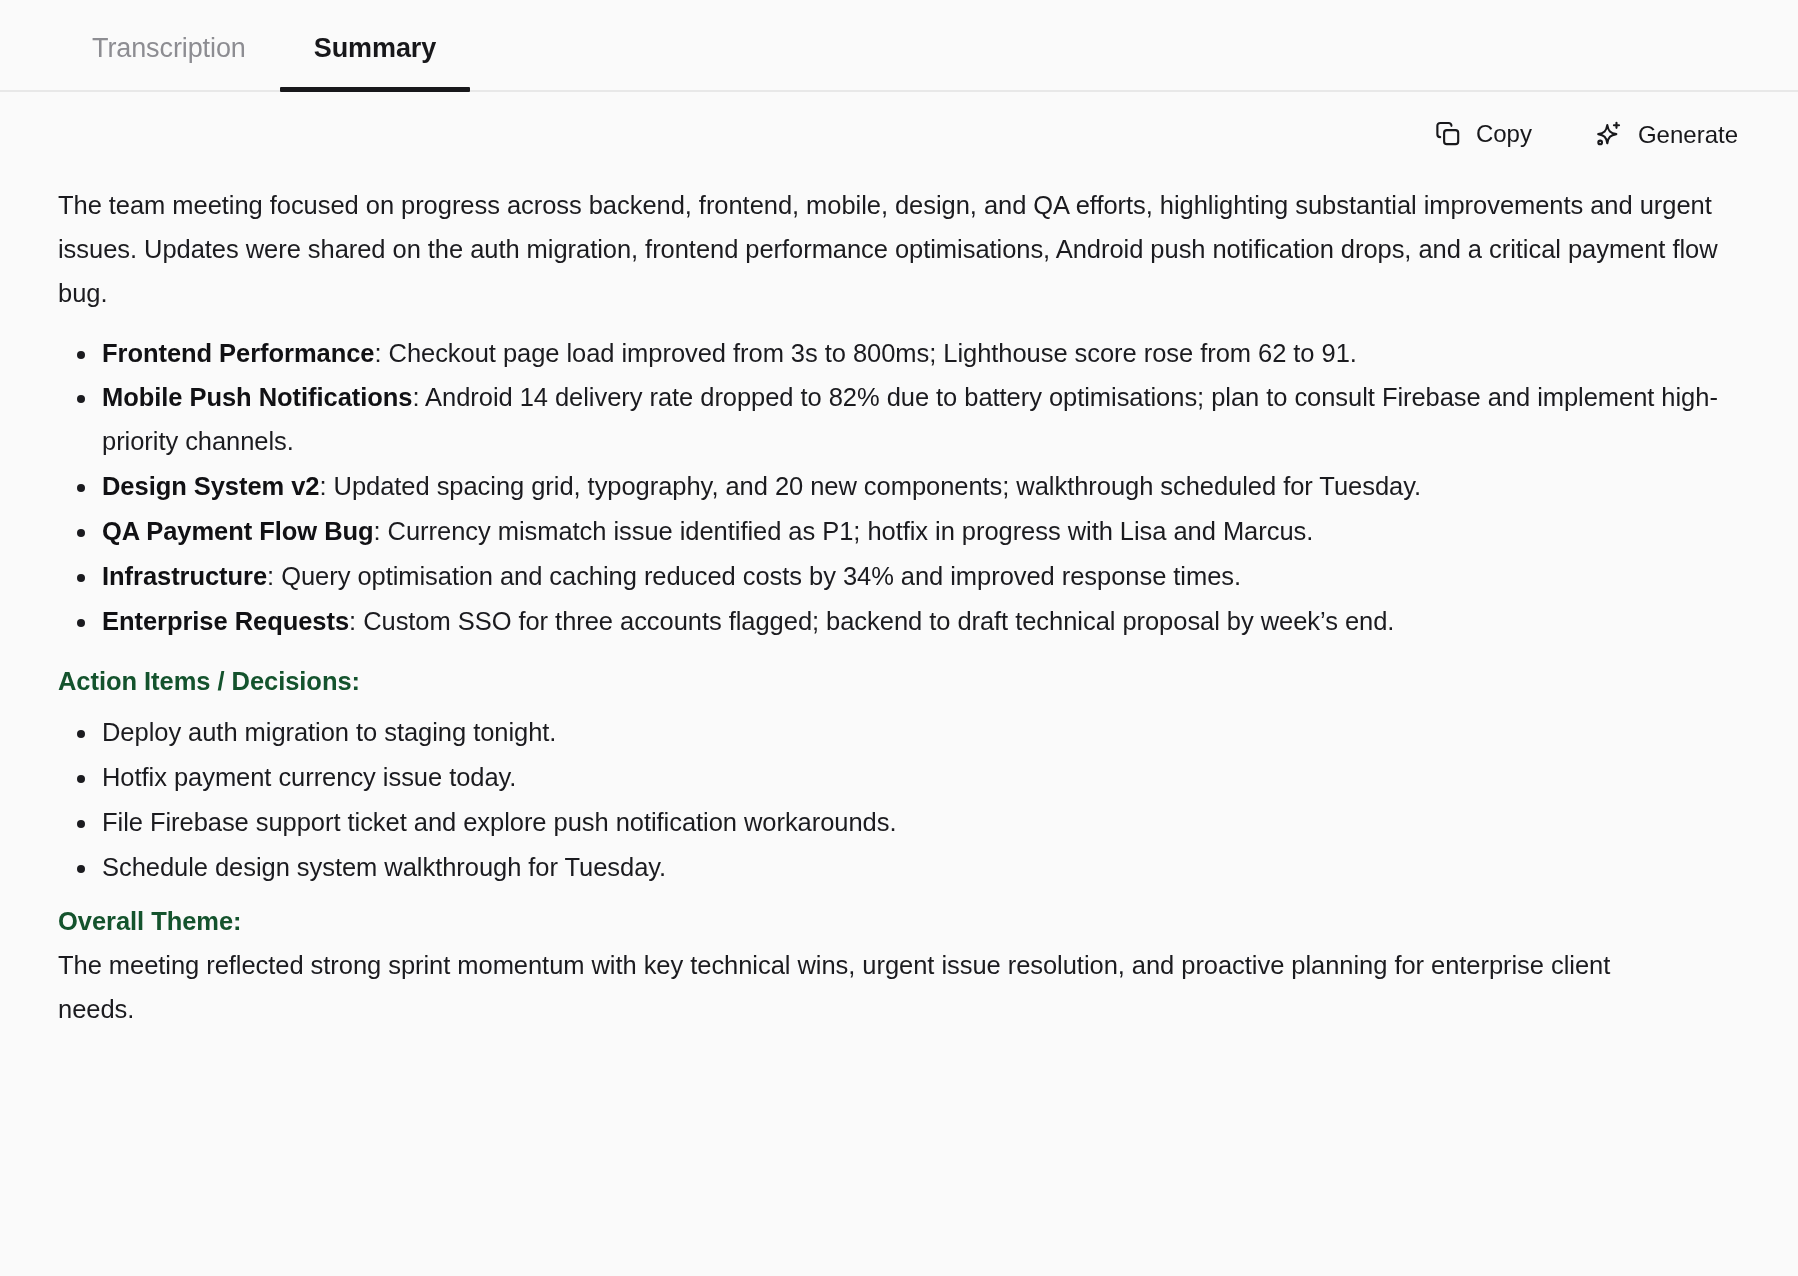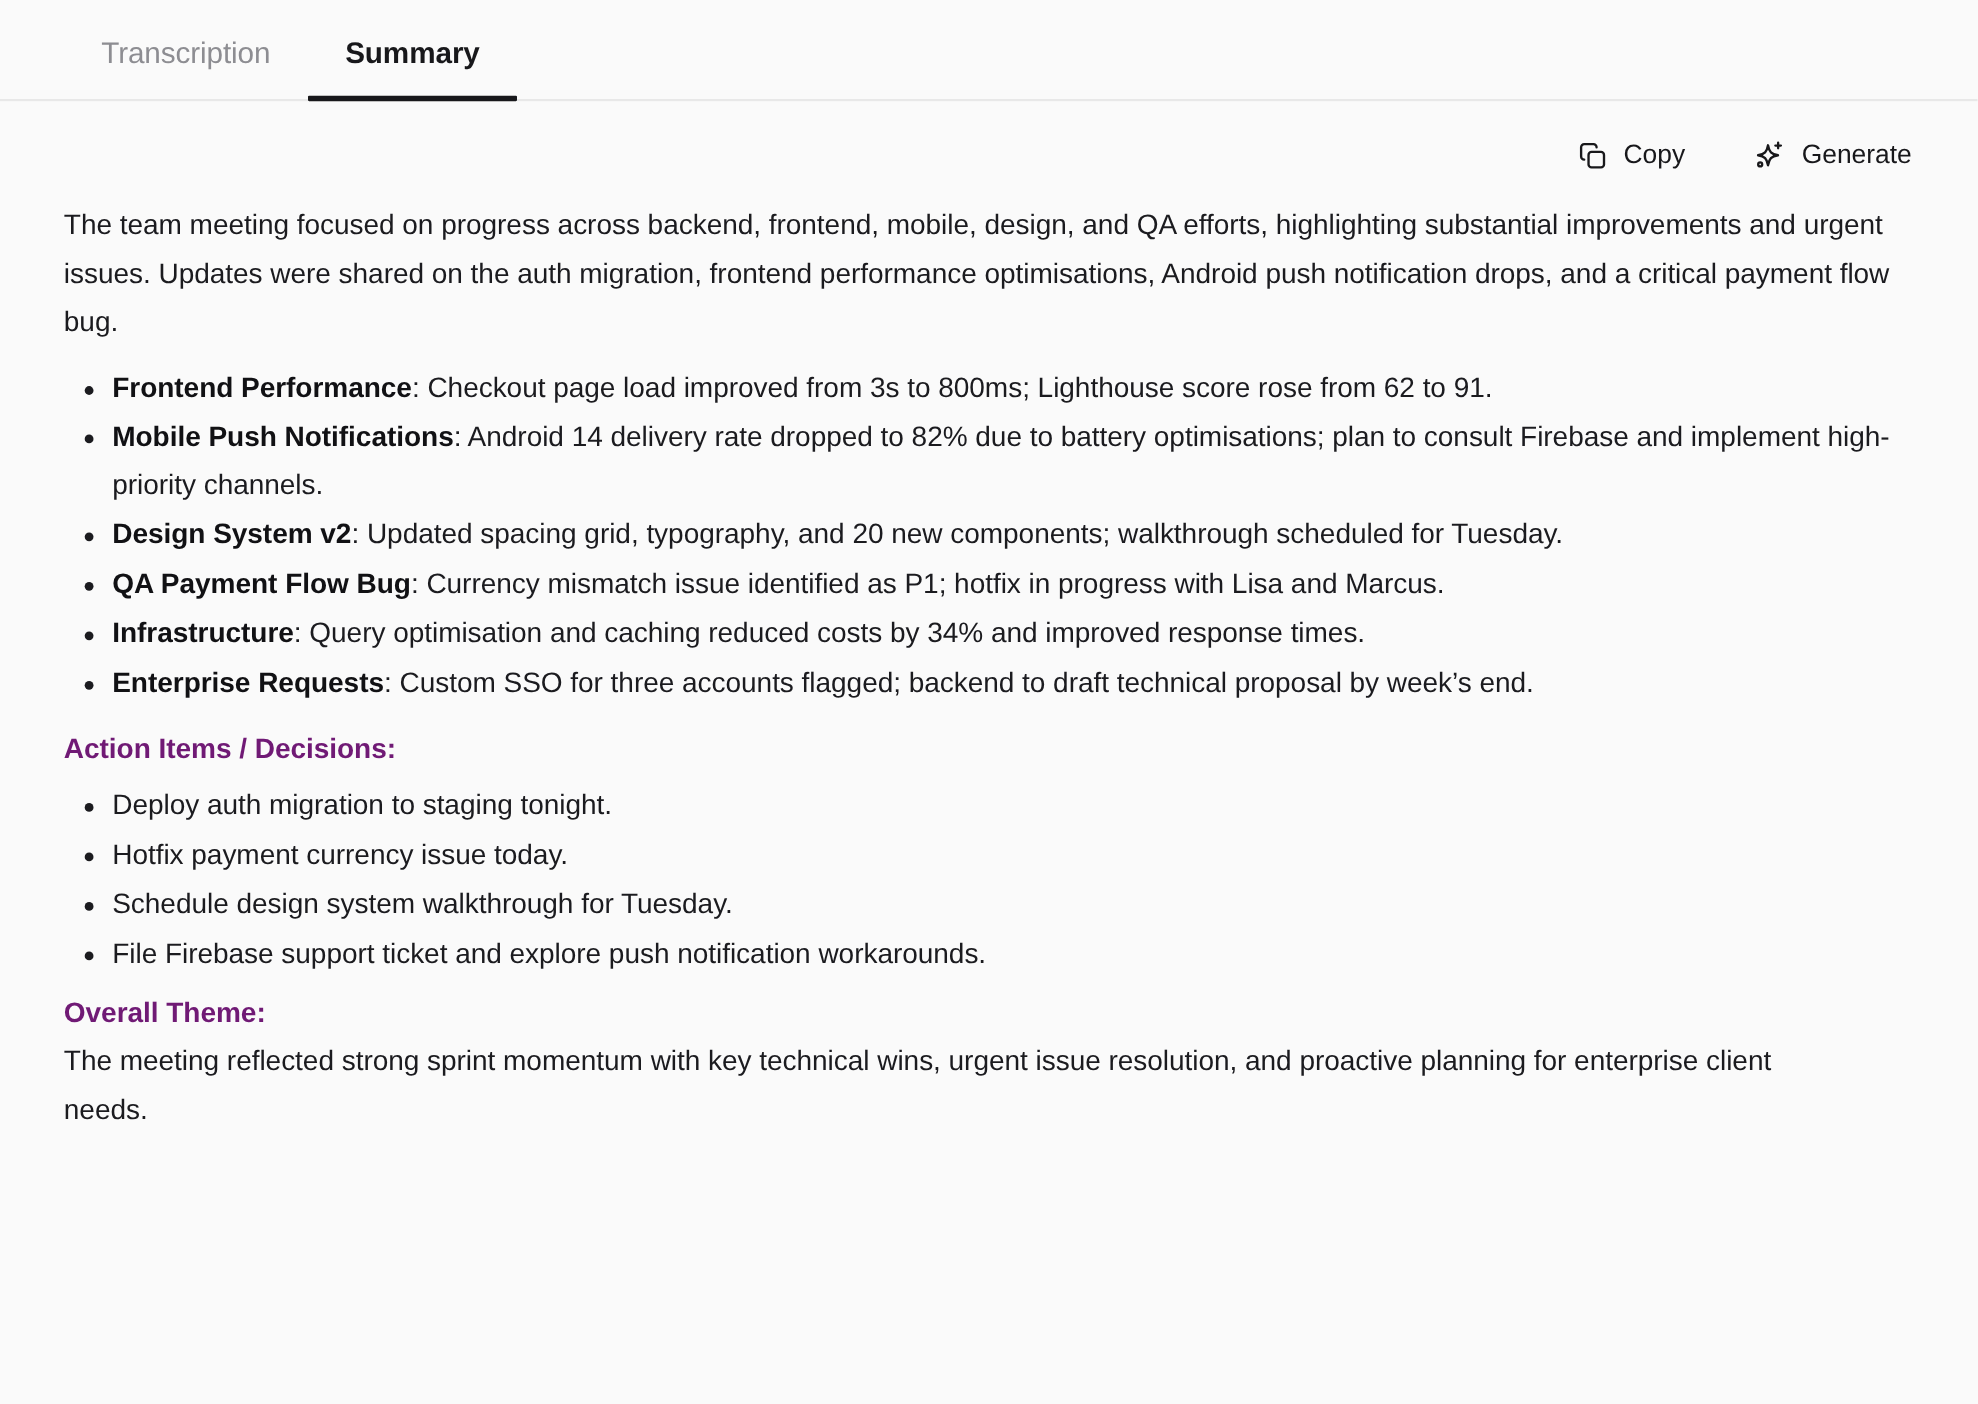--- a/index.html
+++ b/index.html
@@ -53,21 +53,21 @@
     bottom: -2px;
     height: 5px;
     background: #18181b;
     border-radius: 1px;
   }
 
   
   .toolbar {
     display: flex;
     justify-content: flex-end;
-    align-items: center;
+    align-items: flex-start;
     gap: 58px;
     padding: 24px 58px 0 0;
     height: 74px;
   }
   .tool-btn {
     display: flex;
     align-items: center;
     gap: 15px;
     background: none;
     border: none;
@@ -110,21 +110,21 @@
     left: 19px;
     top: 19px;
     width: 8px;
     height: 8px;
     border-radius: 50%;
     background: #1b1b1f;
   }
   .lbl { font-weight: 700; color: #111114; }
   .sec-head {
     font-weight: 700;
-    color: #701a75;
+    color: #14532d;
     margin: 16px 0 8px 0;
     font-size: 25.5px;
   }
   .theme-head { margin-top: 10px; margin-bottom: 0px; }
   .theme-body { margin: 0; max-width: 1580px; }
 </style>
 </head>
 <body>
 
 <div id="app">
@@ -171,21 +171,21 @@
       <li><span class="lbl">QA Payment Flow Bug</span><span>: Currency mismatch issue identified as P1; hotfix in progress with Lisa and Marcus.</span></li>
       <li><span class="lbl">Infrastructure</span><span>: Query optimisation and caching reduced costs by 34% and improved response times.</span></li>
       <li><span class="lbl">Enterprise Requests</span><span>: Custom SSO for three accounts flagged; backend to draft technical proposal by week’s end.</span></li>
     </ul>
 
     <div class="sec-head">Action Items / Decisions:</div>
 
     <ul class="bullets">
       <li>Deploy auth migration to staging tonight.</li>
       <li>Hotfix payment currency issue today.</li>
+      <li>File Firebase support ticket and explore push notification workarounds.</li>
       <li>Schedule design system walkthrough for Tuesday.</li>
-      <li>File Firebase support ticket and explore push notification workarounds.</li>
     </ul>
 
     <div class="sec-head theme-head">Overall Theme:</div>
     <p class="para theme-body">The meeting reflected strong sprint momentum with key technical wins, urgent issue resolution, and proactive planning for enterprise client needs.</p>
 
   </div>
 </div>
 
 </body></html>

